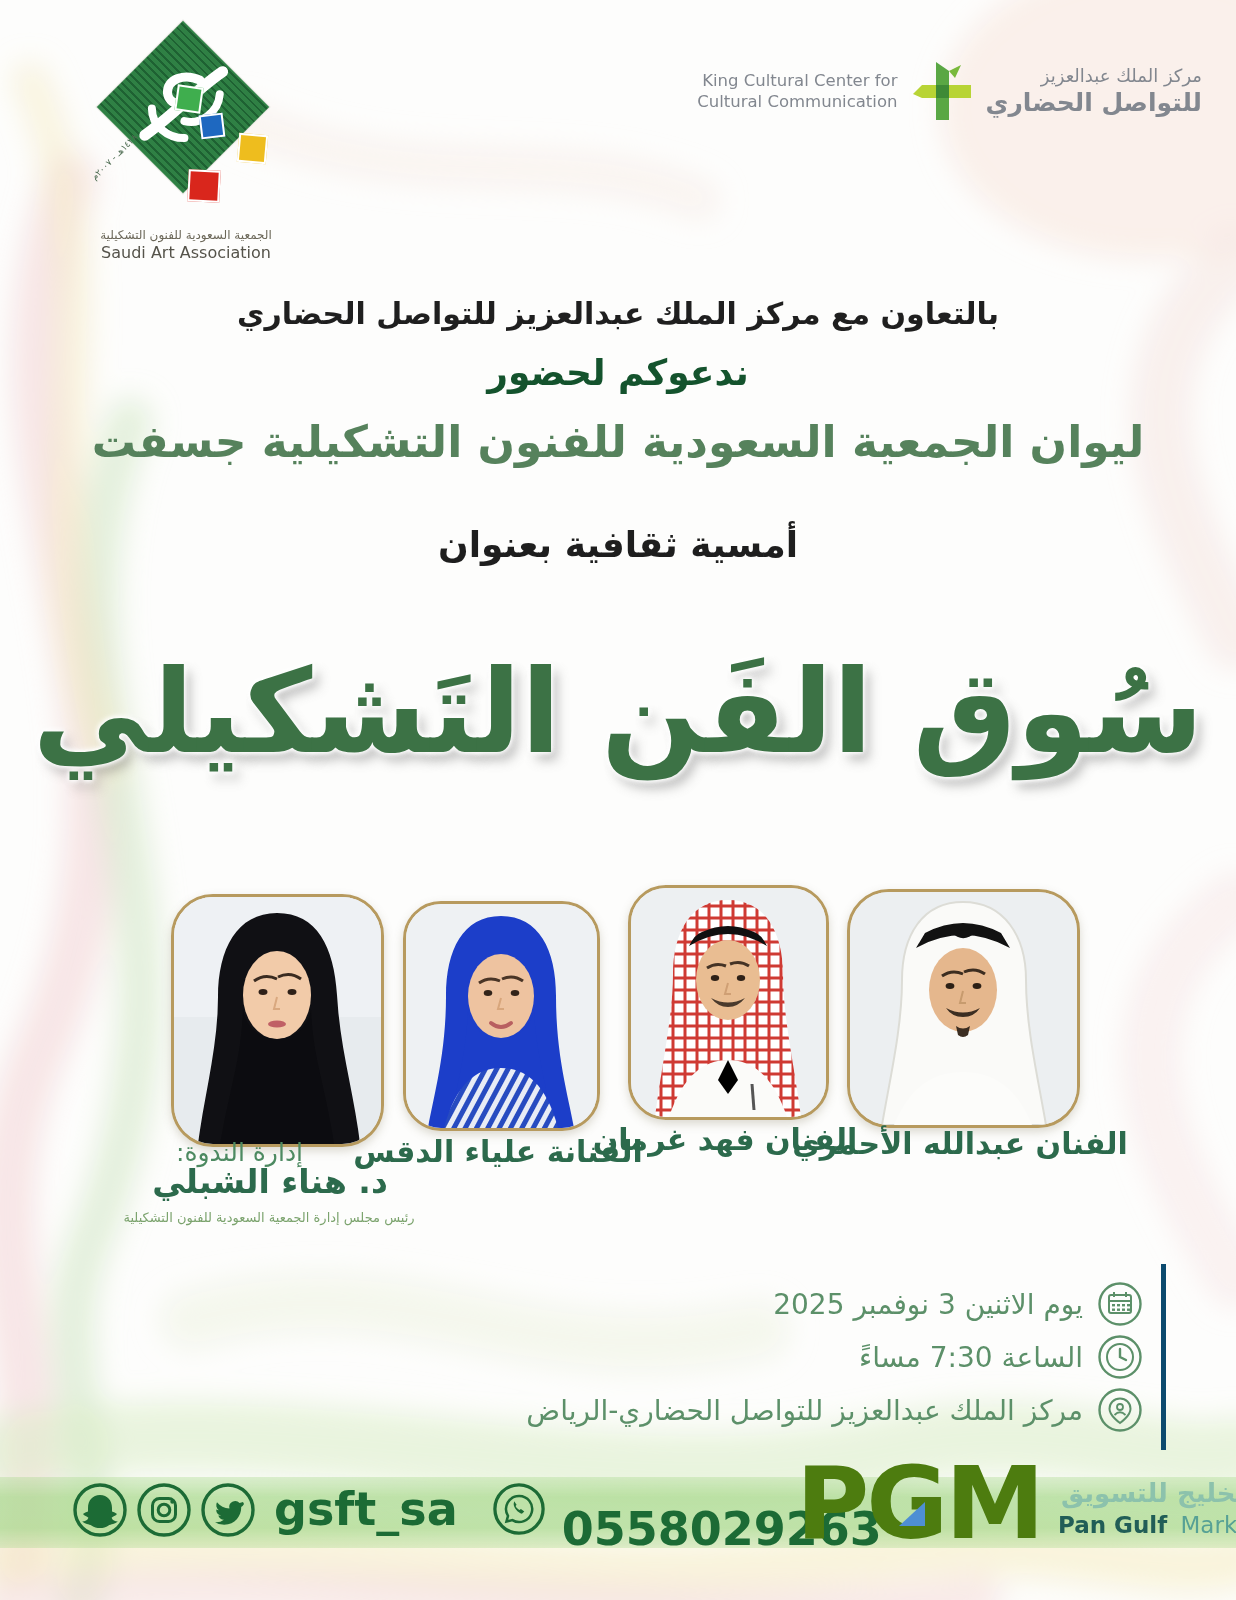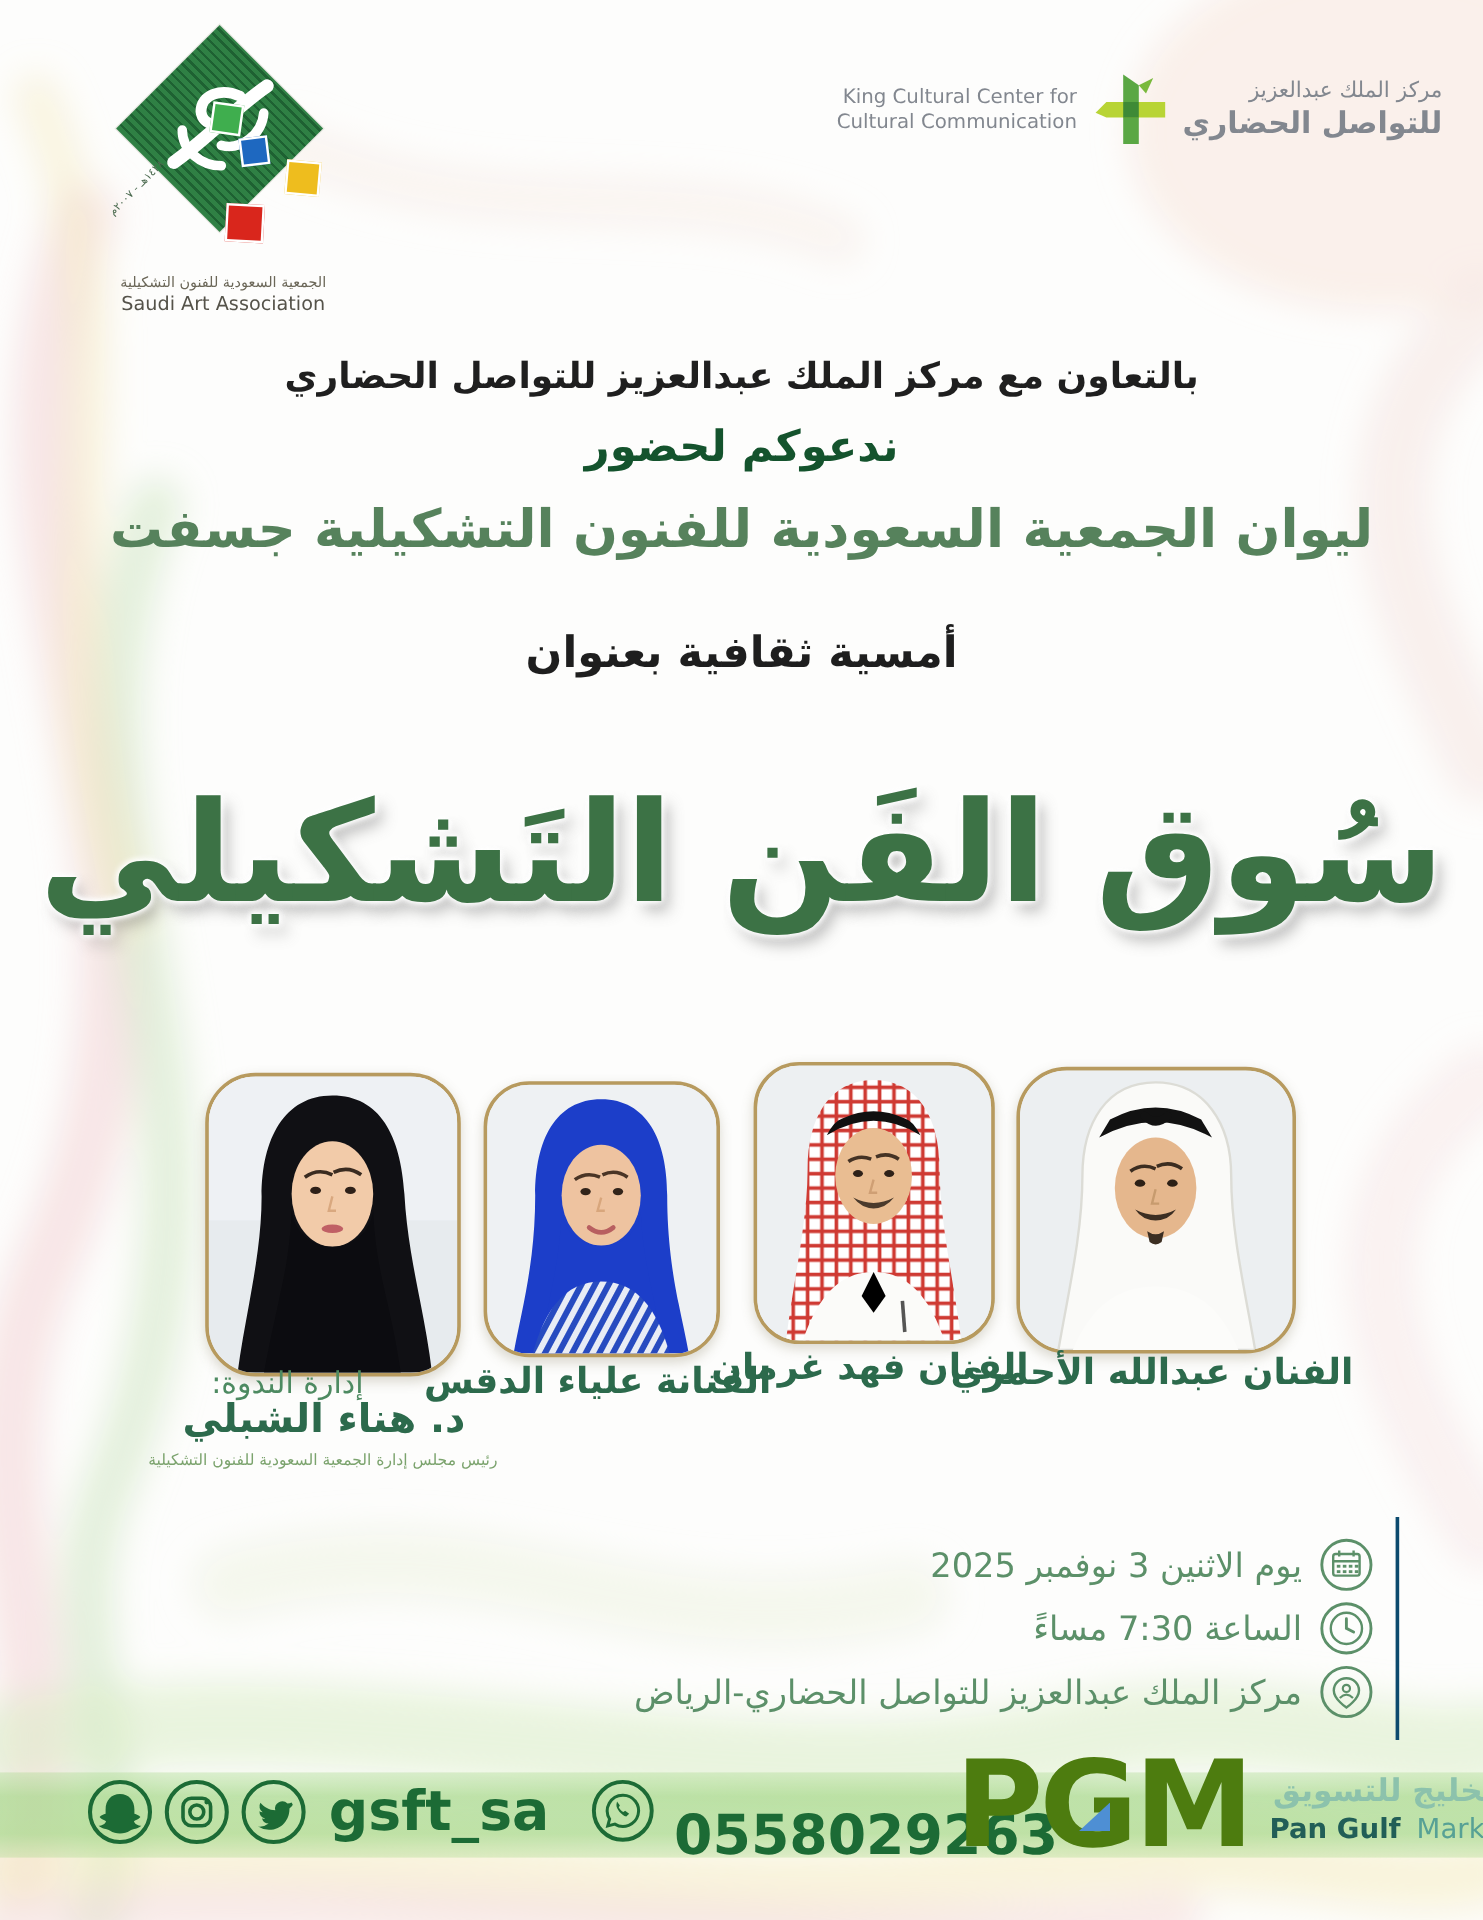--- a/index.html
+++ b/index.html
@@ -74,21 +74,21 @@
   .mod-role{position:absolute;left:176px;top:1138px;width:224px;text-align:left;
     direction:rtl;font-size:25px;color:#4d8a61;}
   .mod-name{position:absolute;left:130px;top:1162px;width:280px;text-align:center;
     direction:rtl;font-size:33px;font-weight:bold;color:#2c6a4c;}
   .mod-sub{position:absolute;left:104px;top:1210px;width:330px;text-align:center;
     direction:rtl;font-size:13px;color:#7ba36d;}
 
   
   .event-block{
     position:absolute;right:70px;top:1264px;direction:rtl;
-    border-left:none;border-right:3px solid #0c4a6e;padding:10px 18px 10px 0;
+    border-left:none;border-right:5px solid #0c4a6e;padding:10px 18px 10px 0;
   }
   .event-row{display:flex;align-items:center;gap:14px;margin:7px 0;}
   .event-row svg{flex:0 0 auto;}
   .event-text{font-size:28px;color:#5c9069;white-space:nowrap;}
 
   
   .footer-strip{
     position:absolute;left:0;top:1477px;width:1236px;height:71px;
     background:linear-gradient(rgba(167,216,138,.35),rgba(167,216,138,.72) 28%,rgba(167,216,138,.72) 72%,rgba(167,216,138,.35));
   }

